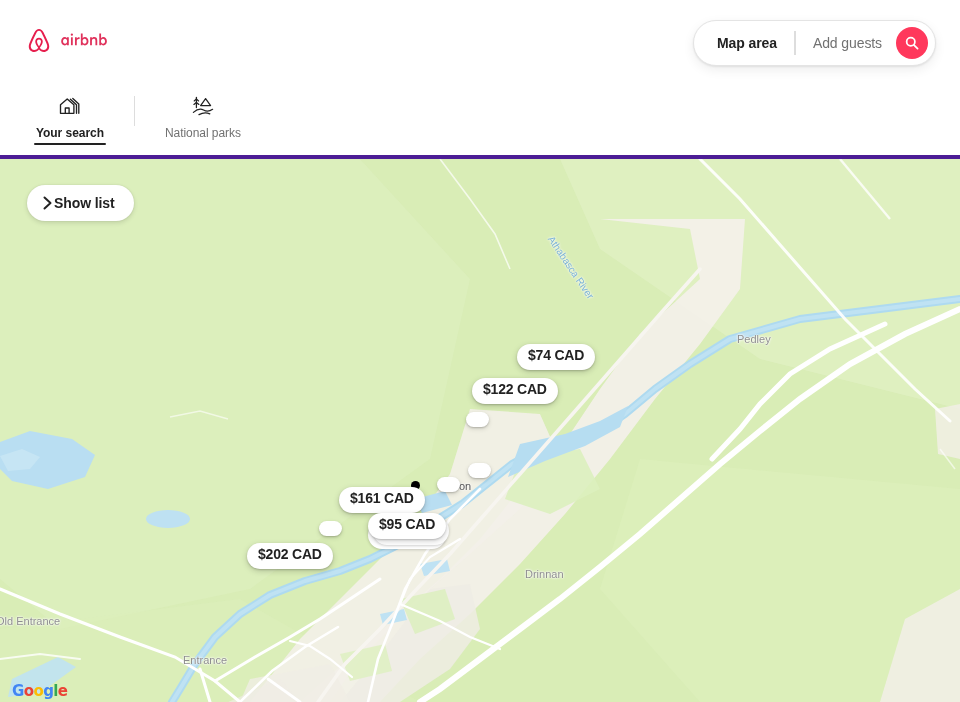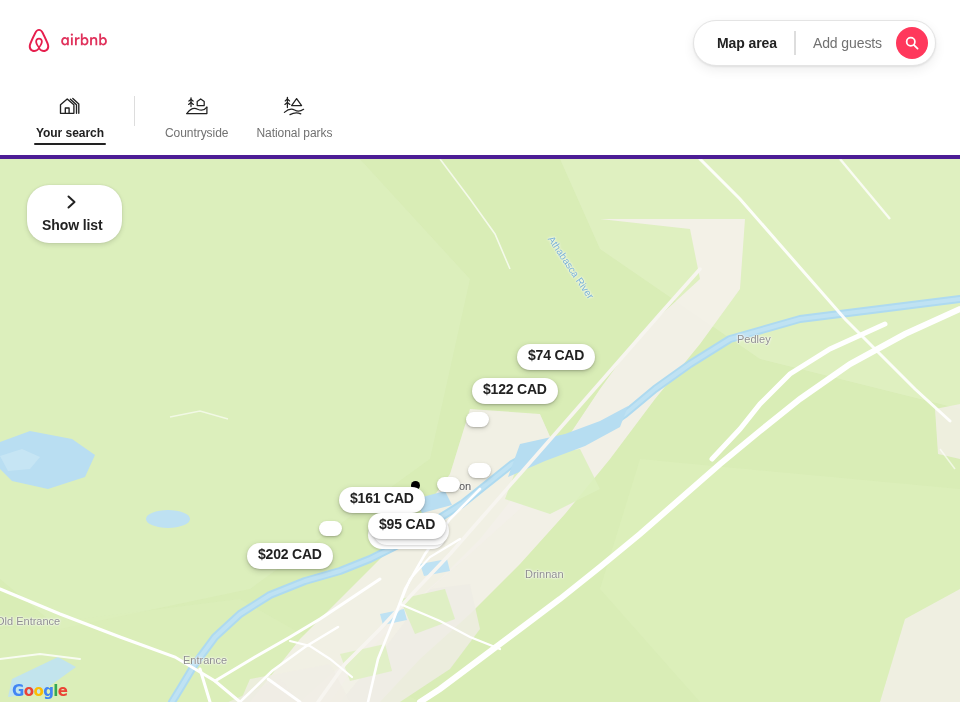--- a/index.html
+++ b/index.html
@@ -157,31 +157,29 @@
     width: 23px; height: 15px;
     box-shadow: 0 1px 2px rgba(0,0,0,0.20), 0 2px 5px rgba(0,0,0,0.12);
   }
 
   
   .showlist {
     position: absolute;
     left: 27px; top: 185px;
     display: flex;
     align-items: center;
-    gap: 8px;
     background: #ffffff;
     border-radius: 22px;
     padding: 10px 19px 10px 15px;
     box-shadow: 0 2px 5px rgba(0,0,0,0.12), 0 0 2px rgba(0,0,0,0.10);
     font-size: 14px;
     font-weight: 600;
     color: #222222;
     z-index: 20;
     letter-spacing: -0.1px;
-    flex-direction: column;
   }
 
   .gmaps-logo {
     position: absolute;
     left: 12px; bottom: 2px;
     font-size: 15px;
     font-weight: 700;
     letter-spacing: -0.6px;
     font-family: "DejaVu Sans", sans-serif;
     z-index: 15;
@@ -244,37 +242,20 @@
           </g>
         </svg>
       </div>
       <div class="cat-lbl">Your search</div>
       <div class="underline"></div>
     </div>
 
     <div class="cat-divider"></div>
 
 
-    <div class="cat">
-      <div class="cat-ico">
-        <svg width="26" height="26" viewBox="0 0 26 26">
-          <g fill="none" stroke="#222222" stroke-width="1.25" stroke-linecap="round" stroke-linejoin="round">
-            <path d="M7.0 13.6 L7.0 4.8"></path>
-            <path d="M7.0 6.4 L9.1 8.1"></path>
-            <path d="M7.0 6.4 L4.9 8.1"></path>
-            <path d="M7.0 9.5 L9.4 11.4"></path>
-            <path d="M7.0 9.5 L4.6 11.4"></path>
-            <path d="M13.2 12.6 L13.2 8.6 L16.7 6.0 L20.2 8.6 L20.2 12.6 Z"></path>
-            <path d="M2.8 20.6 Q8.0 13.4 13.6 16.2 Q19.2 19.0 22.9 14.2"></path>
-            <path d="M22.9 14.2 L22.9 20.6 L2.8 20.6"></path>
-          </g>
-        </svg>
-      </div>
-      <div class="cat-lbl">Countryside</div>
-    </div>
 
     <div class="cat">
       <div class="cat-ico">
         <svg width="26" height="26" viewBox="0 0 26 26">
           <g fill="none" stroke="#222222" stroke-width="1.25" stroke-linecap="round" stroke-linejoin="round">
             <path d="M6.4 14.6 L6.4 4.4"></path>
             <path d="M6.4 6.1 L8.6 7.9"></path>
             <path d="M6.4 6.1 L4.2 7.9"></path>
             <path d="M6.4 9.4 L8.9 11.4"></path>
             <path d="M6.4 9.4 L3.9 11.4"></path>

